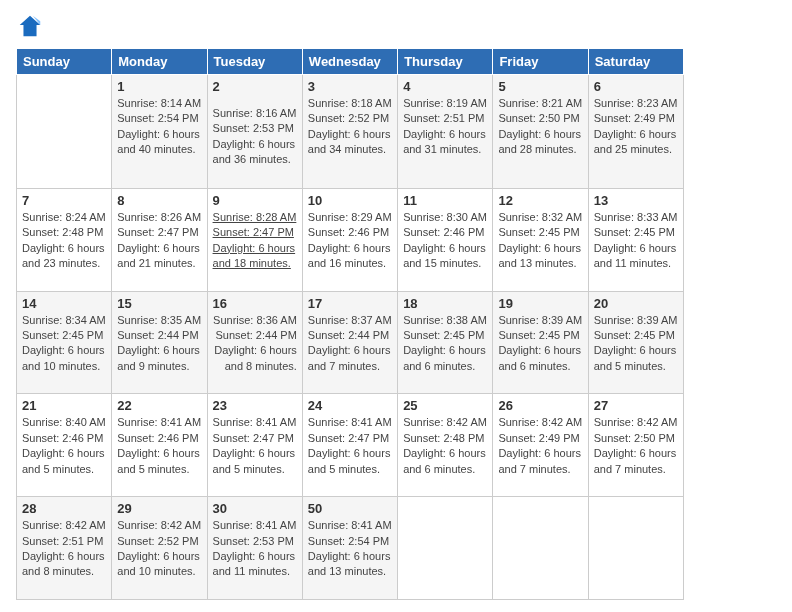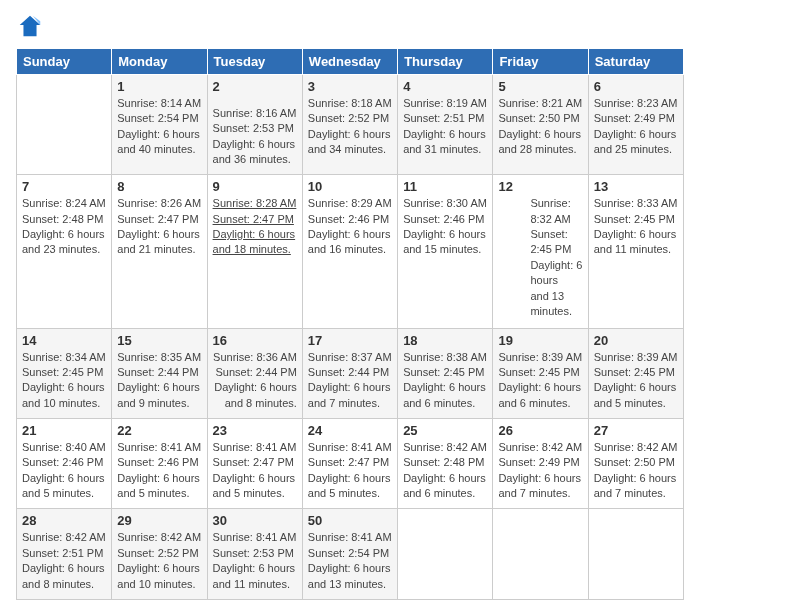--- a/index.html
+++ b/index.html
@@ -218,21 +218,21 @@
           </td>
           <td>
             <span class="day-number">11</span>
             <div class="day-info" style="white-space: pre-line;">Sunrise: 8:30 AM
 Sunset: 2:46 PM
 Daylight: 6 hours
 and 15 minutes.</div>
           </td>
           <td>
             <span class="day-number">12</span>
-            <div class="day-info" style="white-space: pre-line; margin-left: 32px;">Sunrise: 8:32 AM
+            <div class="day-info" style="white-space: pre-line;">Sunrise: 8:32 AM
 Sunset: 2:45 PM
 Daylight: 6 hours
 and 13 minutes.</div>
           </td>
           <td>
             <span class="day-number">13</span>
             <div class="day-info" style="white-space: pre-line;">Sunrise: 8:33 AM
 Sunset: 2:45 PM
 Daylight: 6 hours
 and 11 minutes.</div>

